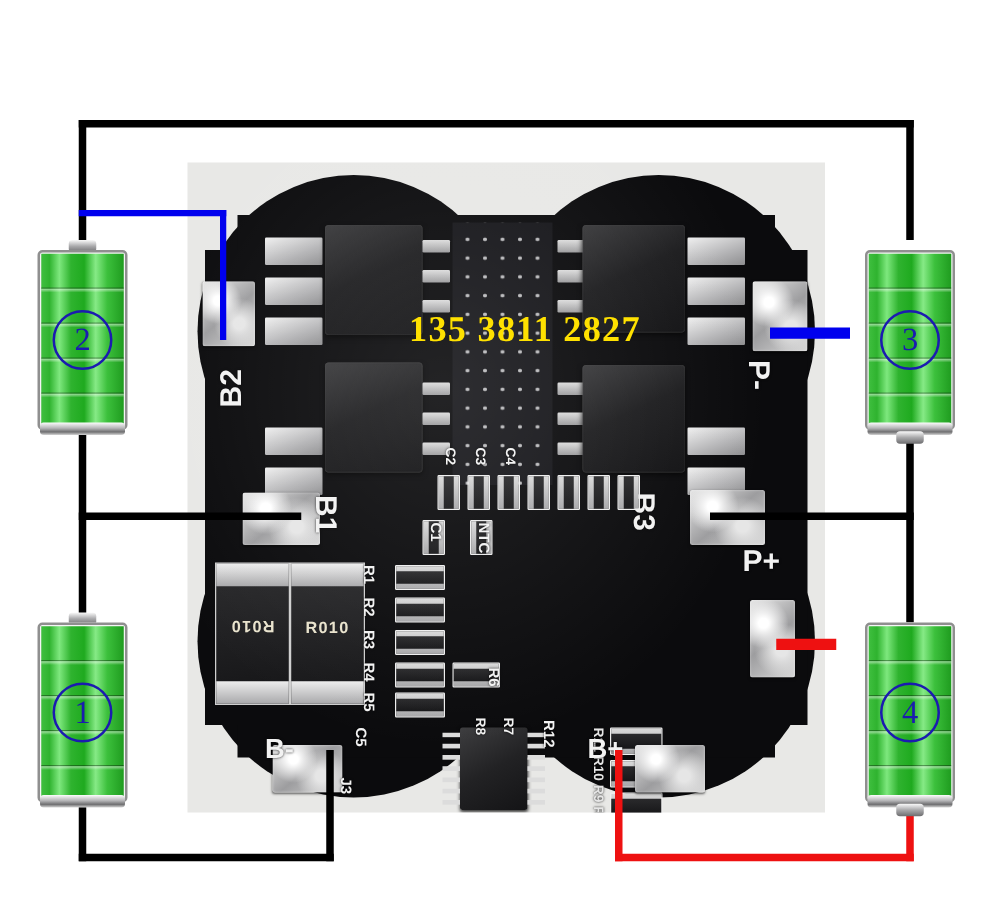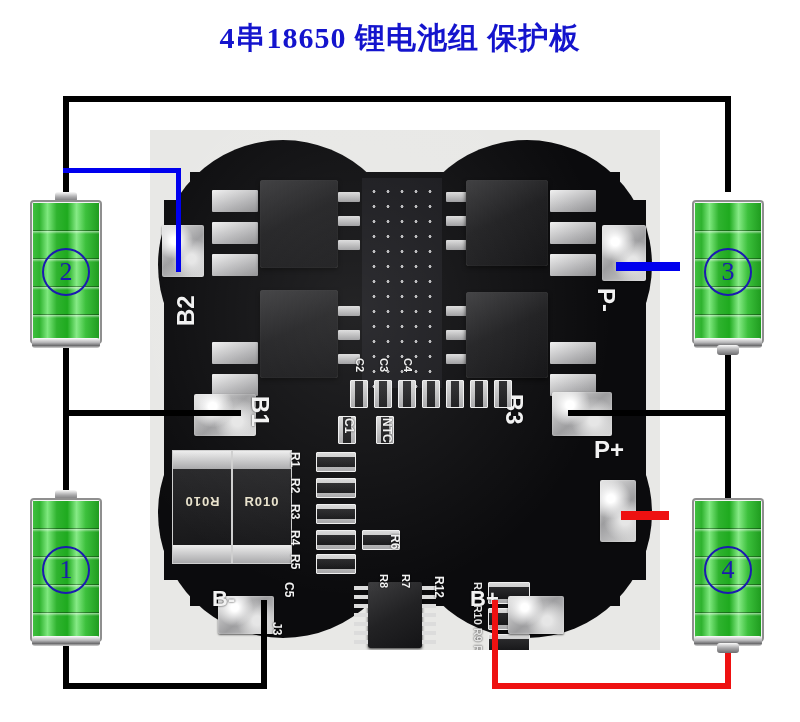--- a/index.html
+++ b/index.html
@@ -130,21 +130,20 @@
   .wire.blue{background:#0000ee;}
   .wire.red{background:#ee1111;}
   .wire.black{background:#000;}
 
 </style>
 </head>
 <body>
 
 <div id="stage">
 
-  <div class="title">4串18650 锂电池组 保护板</div>
 
   <div class="pcb-photo">
 
     <div class="lobe tl"></div>
     <div class="lobe tr"></div>
     <div class="lobe bl"></div>
     <div class="lobe br"></div>
     <div class="boardcenter"></div>
     <div class="boardcenter2"></div>
 
@@ -302,20 +301,21 @@
 
     <div class="pad rough" style="left:450px;top:350px;width:36px;height:62px;"></div>
     <div class="silk" style="left:444px;top:306px;font-size:24px;">P+</div>
 
     <div class="silk rot" style="left:146px;top:452px;font-size:12px;">C5</div>
     <div class="silk rot" style="left:134px;top:492px;font-size:12px;">J3</div>
 
     <div class="photo-light"></div>
   </div>
 
+  <div class="watermark">135 3811 2827</div>
 
   <div class="wire black" style="left:63px;top:96px;width:6px;height:96px;"></div>
   <div class="wire black" style="left:63px;top:96px;width:668px;height:6px;"></div>
   <div class="wire black" style="left:725px;top:96px;width:6px;height:96px;"></div>
 
   <div class="wire blue" style="left:63px;top:168px;width:118px;height:5px;"></div>
   <div class="wire blue" style="left:176px;top:168px;width:5px;height:104px;"></div>
 
   <div class="wire blue" style="left:616px;top:262px;width:64px;height:9px;"></div>
 

